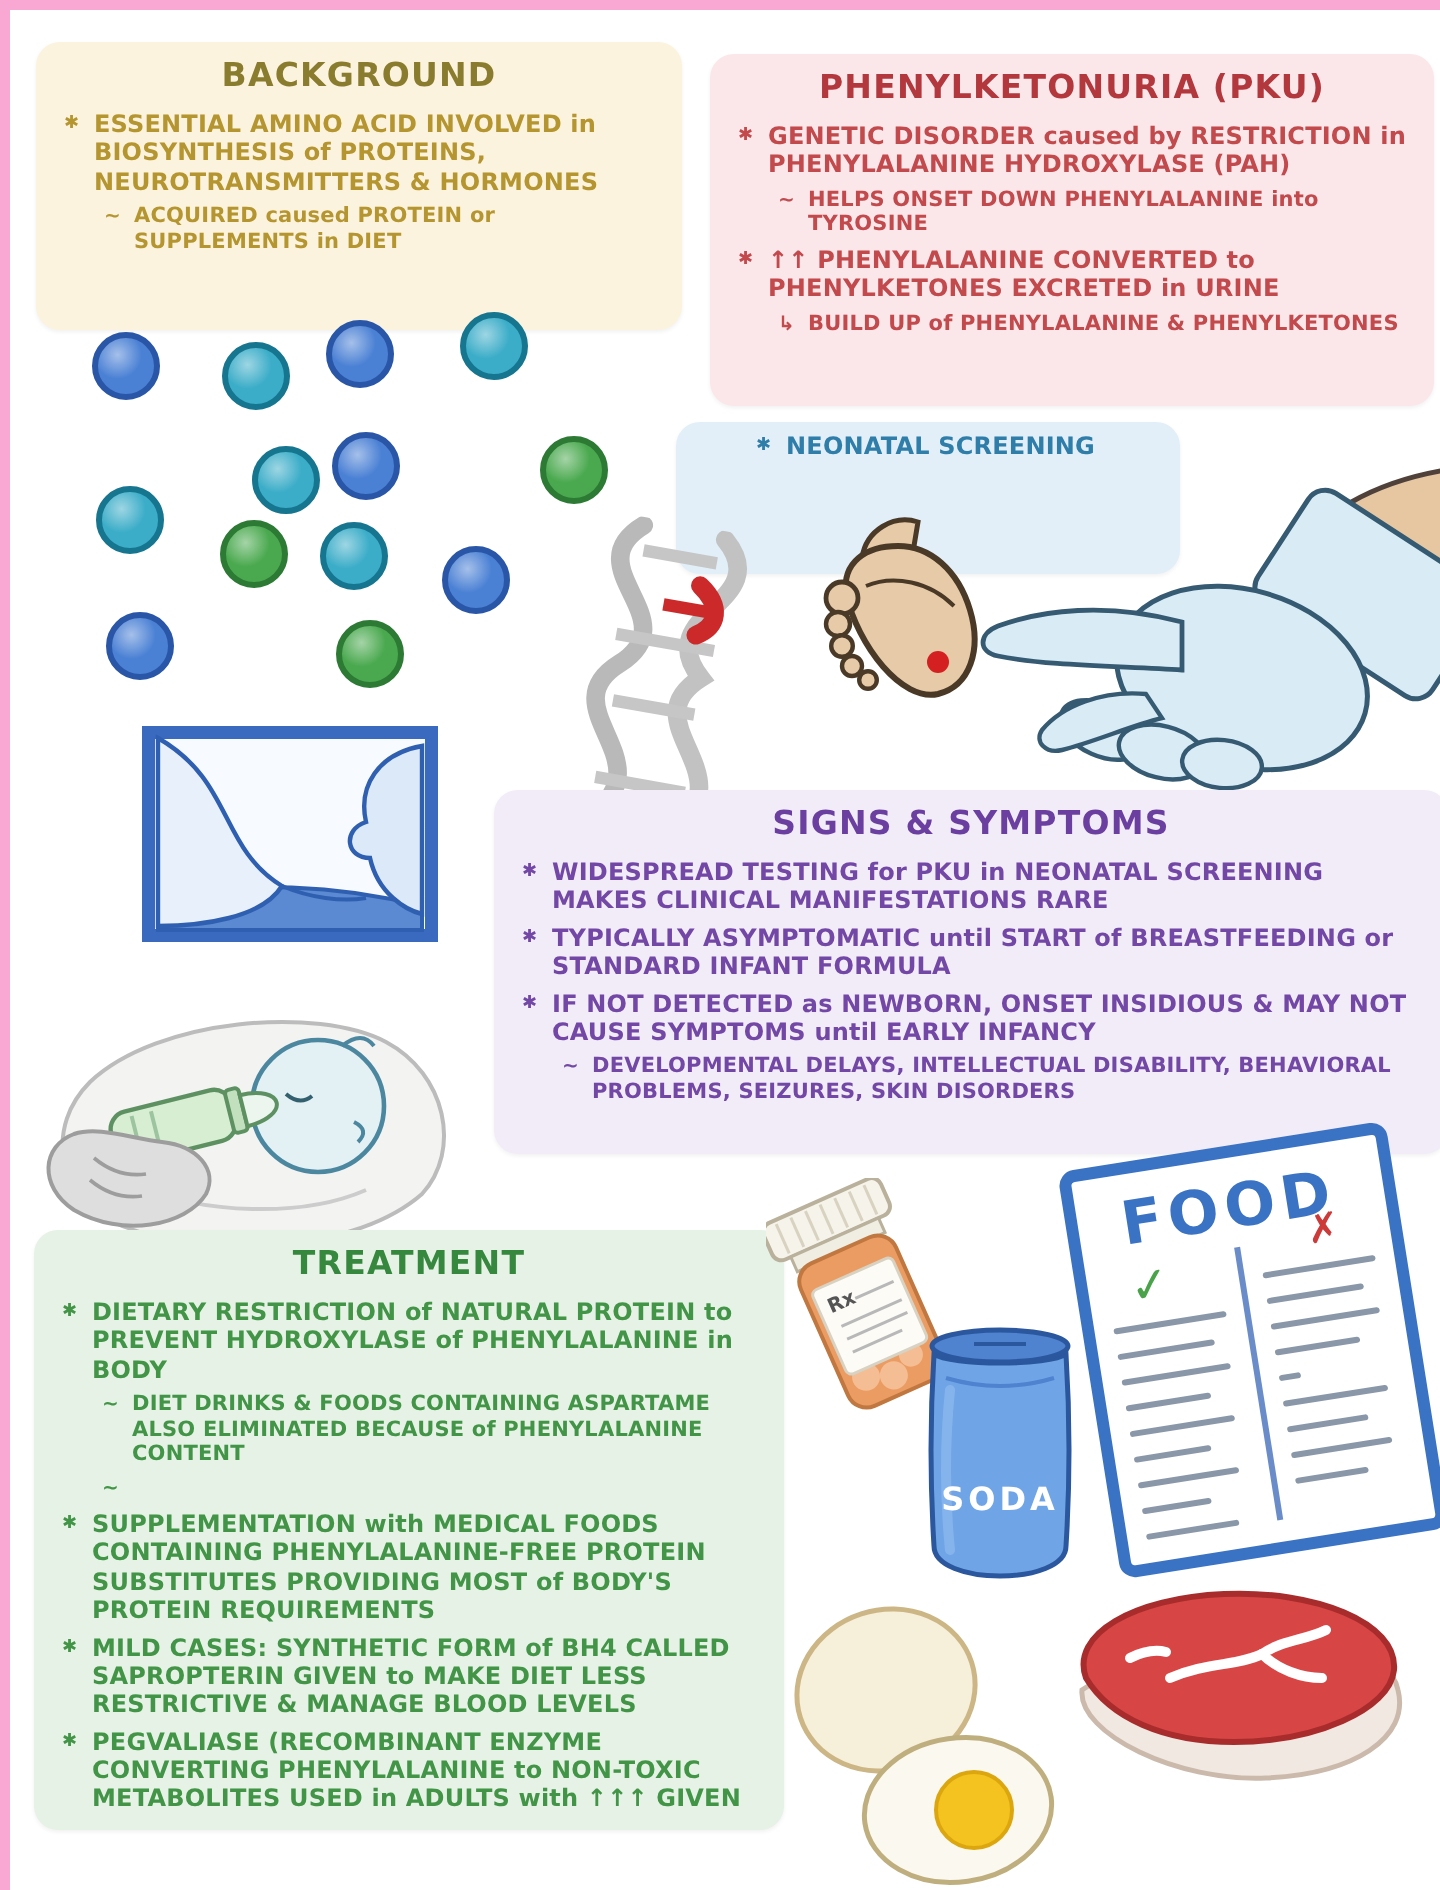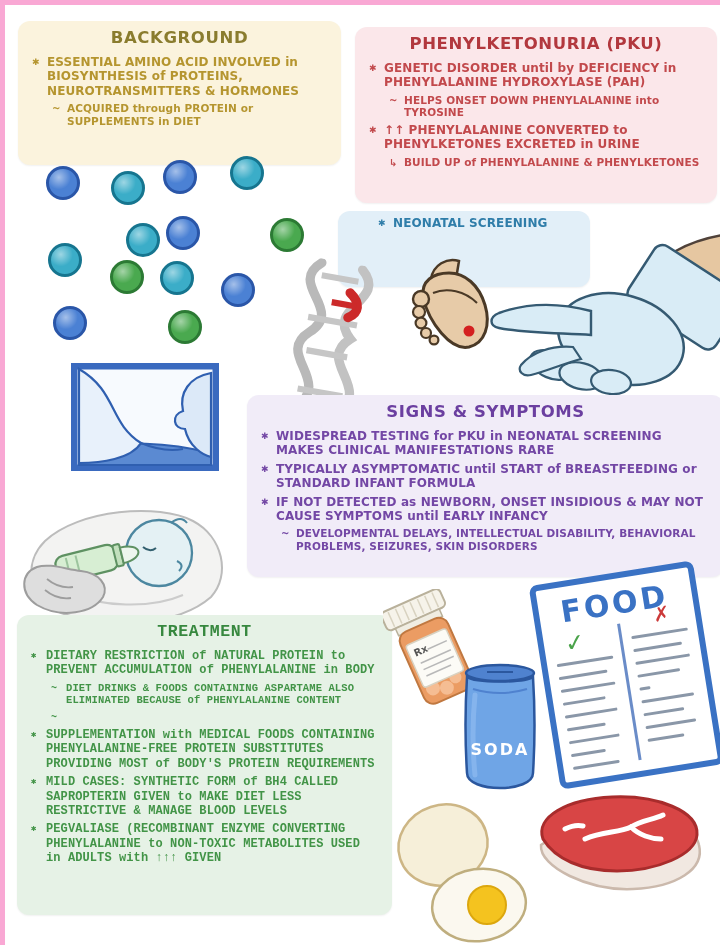--- a/index.html
+++ b/index.html
@@ -28,21 +28,21 @@
 
   #sec-dx{left:333px;top:206px;width:252px;height:76px;background:var(--dx-section-bg);}
   #sec-dx h2{color:var(--dx-title);}
   #sec-dx .b{color:var(--dx-text);}
   #sec-dx .bullets{padding-left:40px;}
 
   #sec-sx{left:242px;top:390px;width:477px;height:182px;background:var(--sx-section-bg);}
   #sec-sx h2{color:var(--sx-title);}
   #sec-sx .b{color:var(--sx-text);}
 
-  #sec-tx{left:12px;top:610px;width:375px;height:300px;background:var(--tx-section-bg);font-family:Liberation Mono, monospace;}
+  #sec-tx{left:12px;top:610px;width:375px;height:300px;background:var(--tx-section-bg);}
   #sec-tx h2{color:var(--tx-title);}
   #sec-tx .b{color:var(--tx-text);}
 
   .dot{position:absolute;width:34px;height:34px;border-radius:50%;
        box-sizing:border-box;border:3px solid #333;}
   .dot-blue{background:radial-gradient(circle at 35% 30%, rgba(255,255,255,.5), rgba(255,255,255,0) 45%), var(--dot-blue);border-color:var(--dot-blue-border);}
   .dot-cyan{background:radial-gradient(circle at 35% 30%, rgba(255,255,255,.5), rgba(255,255,255,0) 45%), var(--dot-cyan);border-color:var(--dot-cyan-border);}
   .dot-green{background:radial-gradient(circle at 35% 30%, rgba(255,255,255,.5), rgba(255,255,255,0) 45%), var(--dot-green);border-color:var(--dot-green-border);}
 
   .illus{position:absolute;}
@@ -60,31 +60,31 @@
 
   <div class="sec" id="sec-background">
     <h2>BACKGROUND</h2>
     <div class="bullets">
       <div class="b l1">
           <span class="mk">✱</span>
           <span class="tx">ESSENTIAL AMINO ACID INVOLVED in BIOSYNTHESIS of PROTEINS, NEUROTRANSMITTERS &amp; HORMONES</span>
         </div>
       <div class="b l2">
           <span class="mk">~</span>
-          <span class="tx">ACQUIRED through PROTEIN or SUPPLEMENTS in DIET</span>
+          <span class="tx">ACQUIRED caused PROTEIN or SUPPLEMENTS in DIET</span>
         </div>
     </div>
   </div>
 
   <div class="sec" id="sec-pku">
     <h2>PHENYLKETONURIA (PKU)</h2>
     <div class="bullets">
       <div class="b l1">
           <span class="mk">✱</span>
-          <span class="tx">GENETIC DISORDER until by DEFICIENCY in PHENYLALANINE HYDROXYLASE (PAH)</span>
+          <span class="tx">GENETIC DISORDER caused by RESTRICTION in PHENYLALANINE HYDROXYLASE (PAH)</span>
         </div>
       <div class="b l2">
           <span class="mk">~</span>
           <span class="tx">HELPS ONSET DOWN PHENYLALANINE into TYROSINE</span>
         </div>
       <div class="b l1">
           <span class="mk">✱</span>
           <span class="tx">↑↑ PHENYLALANINE CONVERTED to PHENYLKETONES EXCRETED in URINE</span>
         </div>
       <div class="b l2">
@@ -199,21 +199,21 @@
     <path d="M28,96 C12,102 10,122 28,134 C52,148 84,142 94,126 C100,114 90,102 72,100 C56,98 40,92 28,96 Z" fill="#dedede" stroke="#9d9d9d" stroke-width="2"></path>
     <path d="M38,108 q12,10 26,8" fill="none" stroke="#9d9d9d" stroke-width="1.8"></path>
     <path d="M36,119 q12,10 26,8" fill="none" stroke="#9d9d9d" stroke-width="1.8"></path>
   </svg>
 
   <div class="sec" id="sec-tx">
     <h2>TREATMENT</h2>
     <div class="bullets">
       <div class="b l1">
           <span class="mk">✱</span>
-          <span class="tx">DIETARY RESTRICTION of NATURAL PROTEIN to PREVENT ACCUMULATION of PHENYLALANINE in BODY</span>
+          <span class="tx">DIETARY RESTRICTION of NATURAL PROTEIN to PREVENT HYDROXYLASE of PHENYLALANINE in BODY</span>
         </div>
       <div class="b l2">
           <span class="mk">~</span>
           <span class="tx">DIET DRINKS &amp; FOODS CONTAINING ASPARTAME ALSO ELIMINATED BECAUSE of PHENYLALANINE CONTENT</span>
         </div>
       <div class="b l2">
           <span class="mk">~</span>
         </div>
       <div class="b l1">
           <span class="mk">✱</span>

